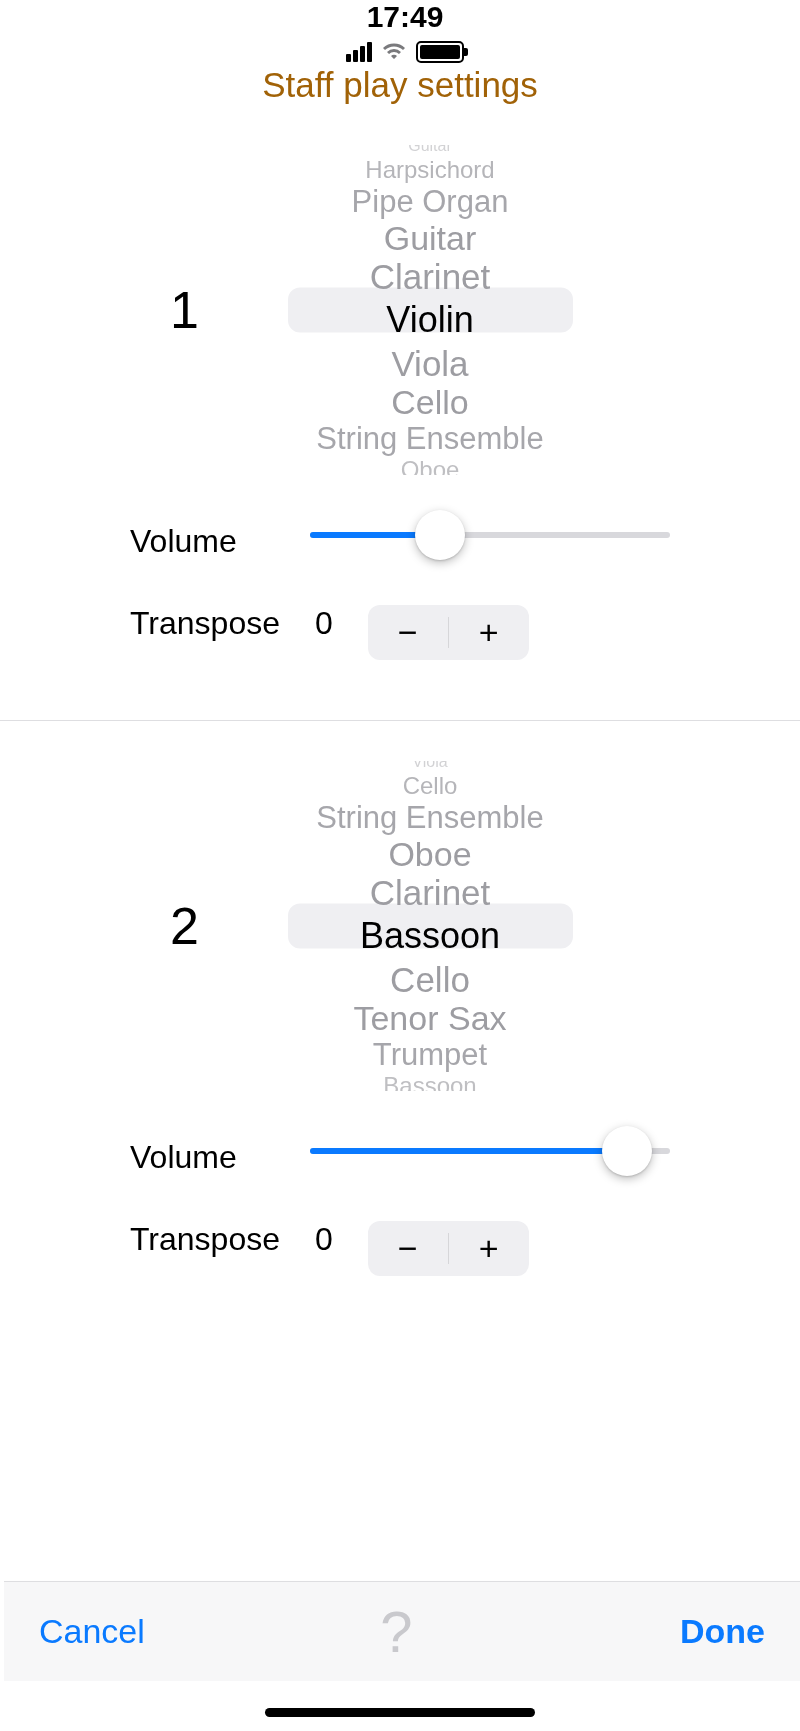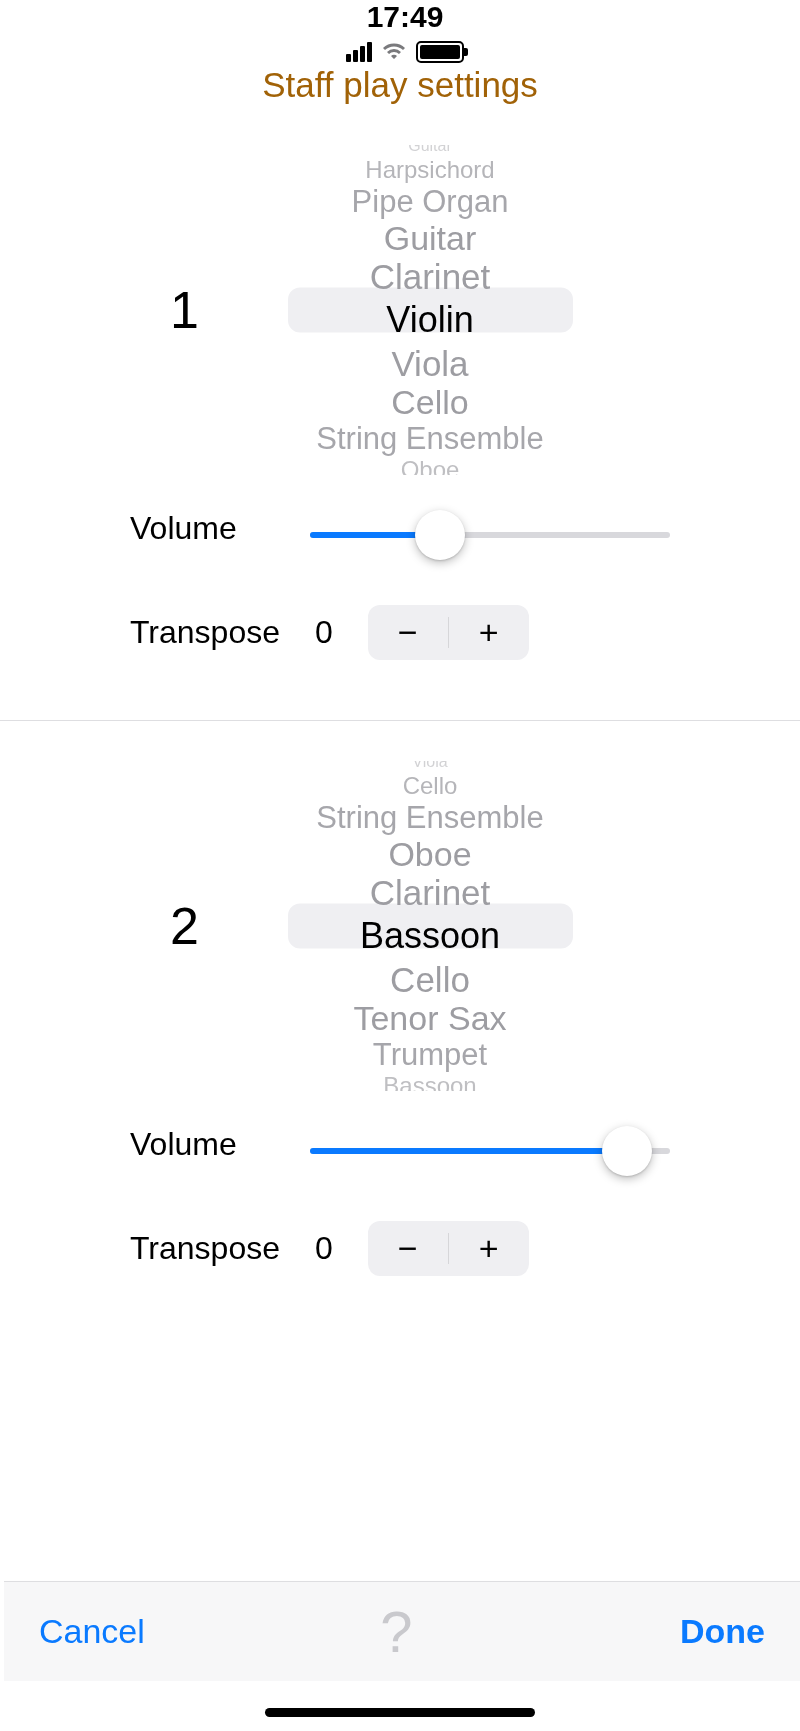--- a/index.html
+++ b/index.html
@@ -87,39 +87,39 @@
   .picker-item {
     text-align: center;
     color: #9d9da2;
     line-height: 1;
     z-index: 1;
     white-space: nowrap;
   }
   .picker-item.sel { color: #000; font-size: 36px; margin: 6px 0; }
 
   .controls { padding: 35px 130px 60px 130px; }
-  .row { display: flex; align-items: flex-start; margin-bottom: 45px; }
+  .row { display: flex; align-items: flex-end; margin-bottom: 45px; }
   .row-label { font-size: 32px; width: 180px; }
   .slider-wrap {
     flex: 1; position: relative; height: 50px;
     display: flex; align-items: center;
   }
   .slider-track {
     height: 6px; width: 100%; background: #d8d8dc; border-radius: 3px; position: relative;
   }
   .slider-fill {
     height: 100%; background: #0a7aff; border-radius: 3px 0 0 3px;
     position: absolute; left: 0; top: 0;
   }
   .slider-thumb {
     width: 50px; height: 50px; background: #fff; border-radius: 50%;
     box-shadow: 0 3px 10px rgba(0,0,0,0.25), 0 1px 2px rgba(0,0,0,0.15);
     position: absolute; top: 50%; transform: translate(-50%, -50%);
   }
-  .transpose-row { display: flex; align-items: center; }
+  .transpose-row { display: flex; align-items: flex-start; }
   .transpose-val { font-size: 32px; margin-left: 5px; margin-right: 35px; }
   .stepper {
     display: inline-flex; background: #efeff2; border-radius: 12px;
     height: 55px; overflow: hidden;
   }
   .stepper button {
     width: 80px; border: none; background: transparent; font-size: 34px;
     color: #000; font-weight: 300; cursor: pointer; display:flex; align-items:center; justify-content:center;
   }
   .stepper-div { width: 1px; background: #d6d6d9; margin: 12px 0; }

